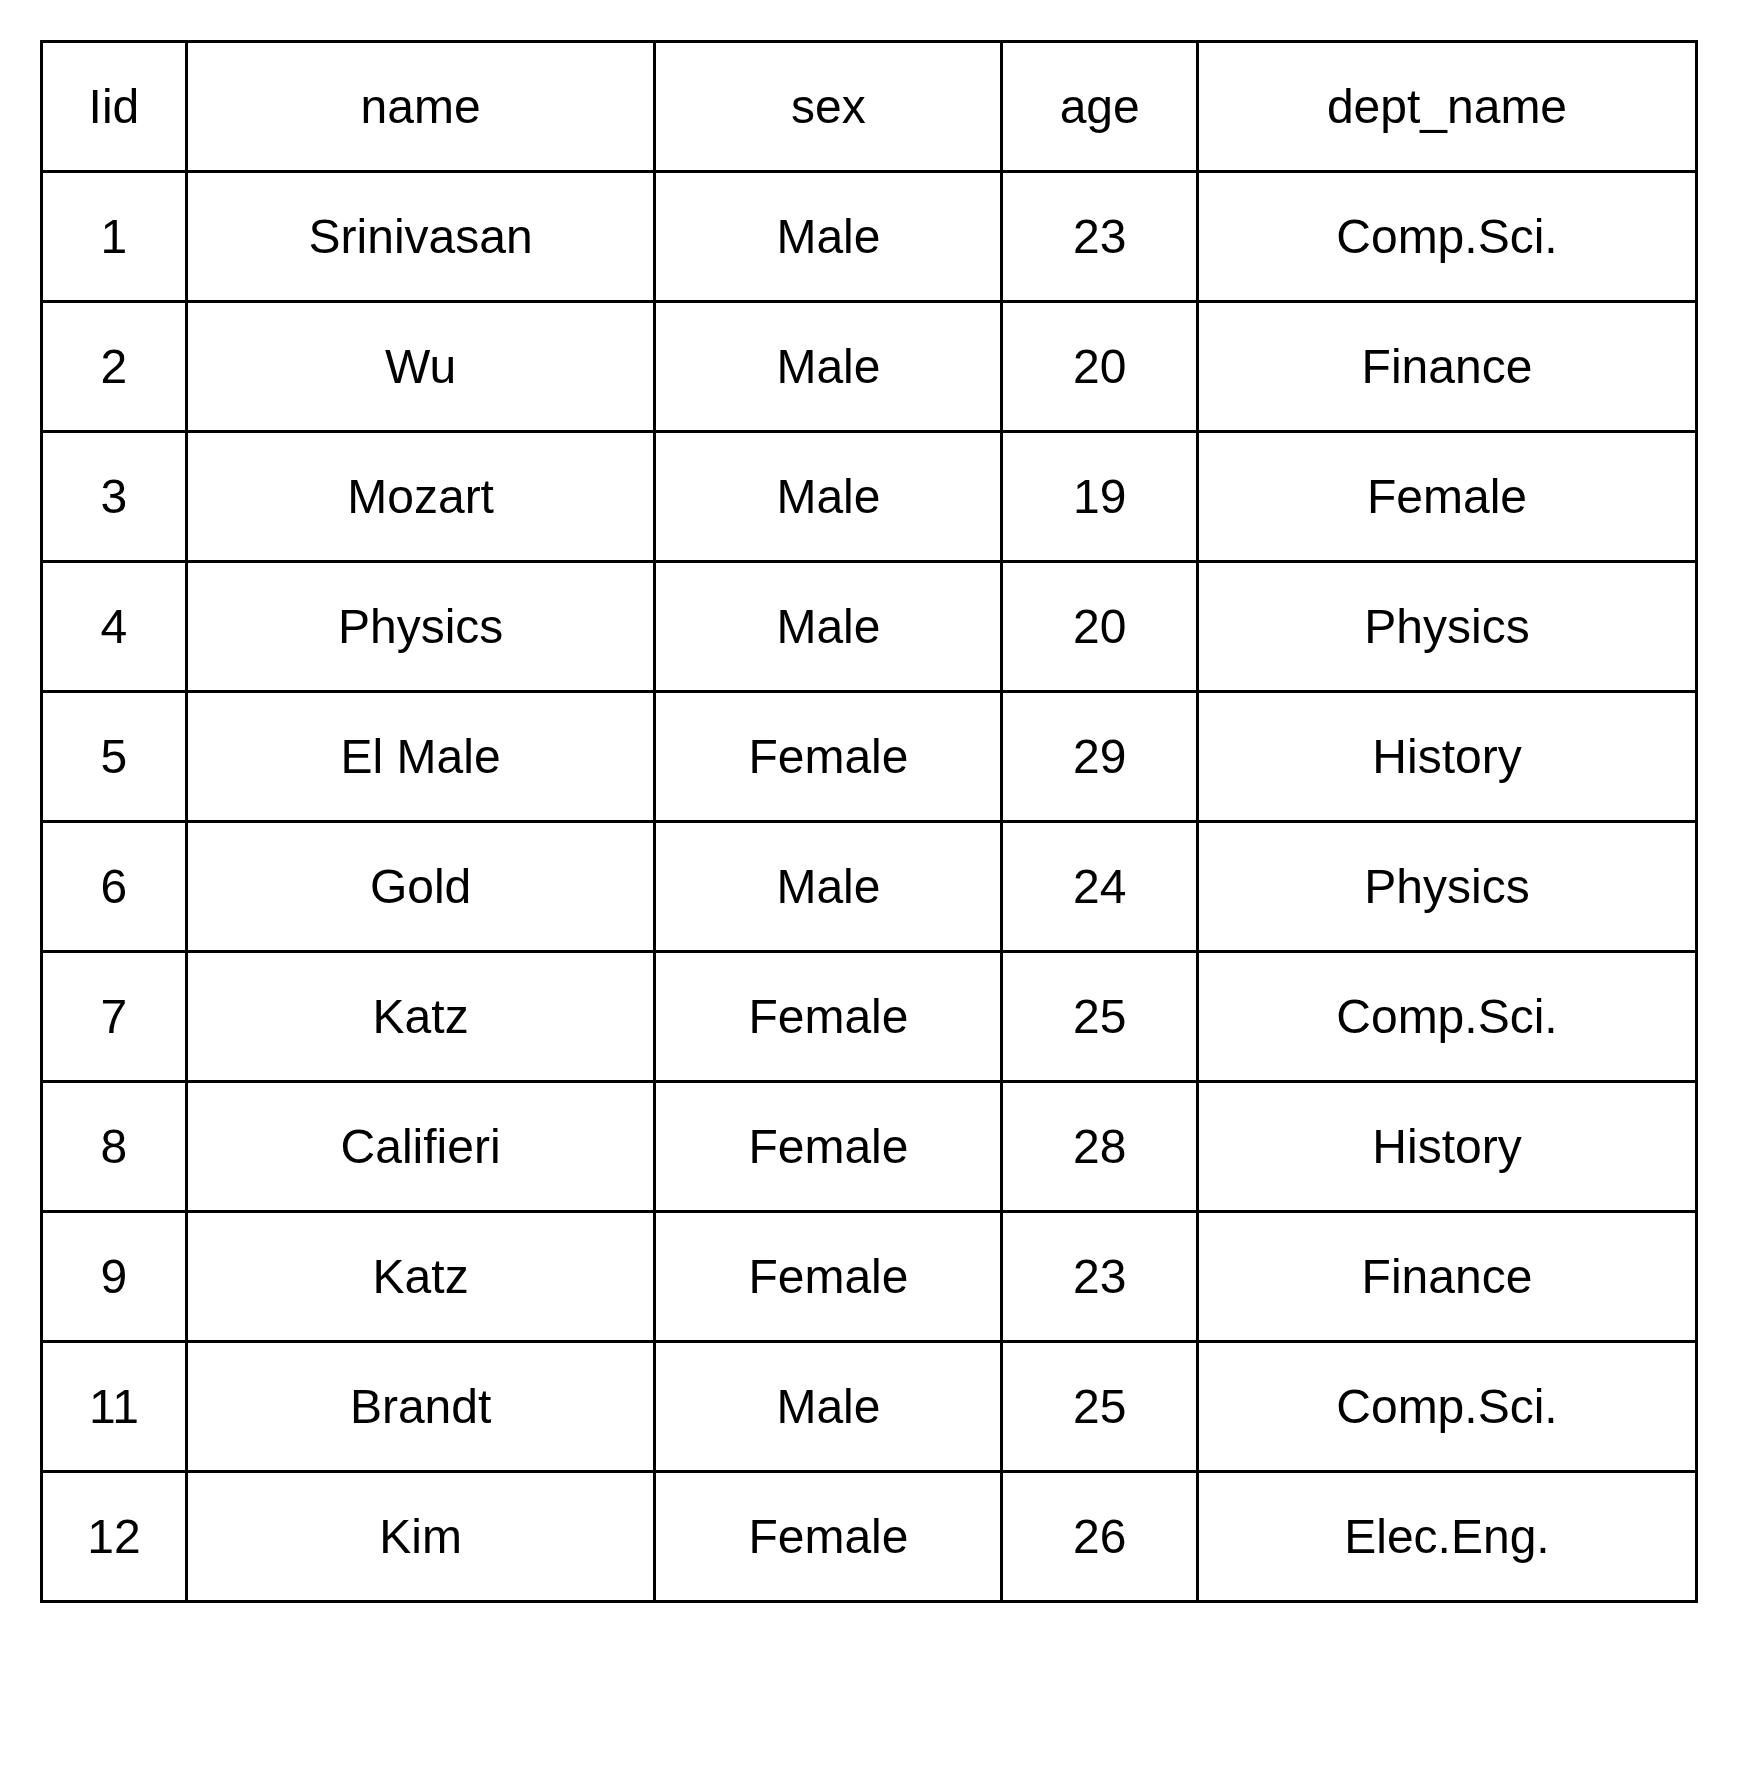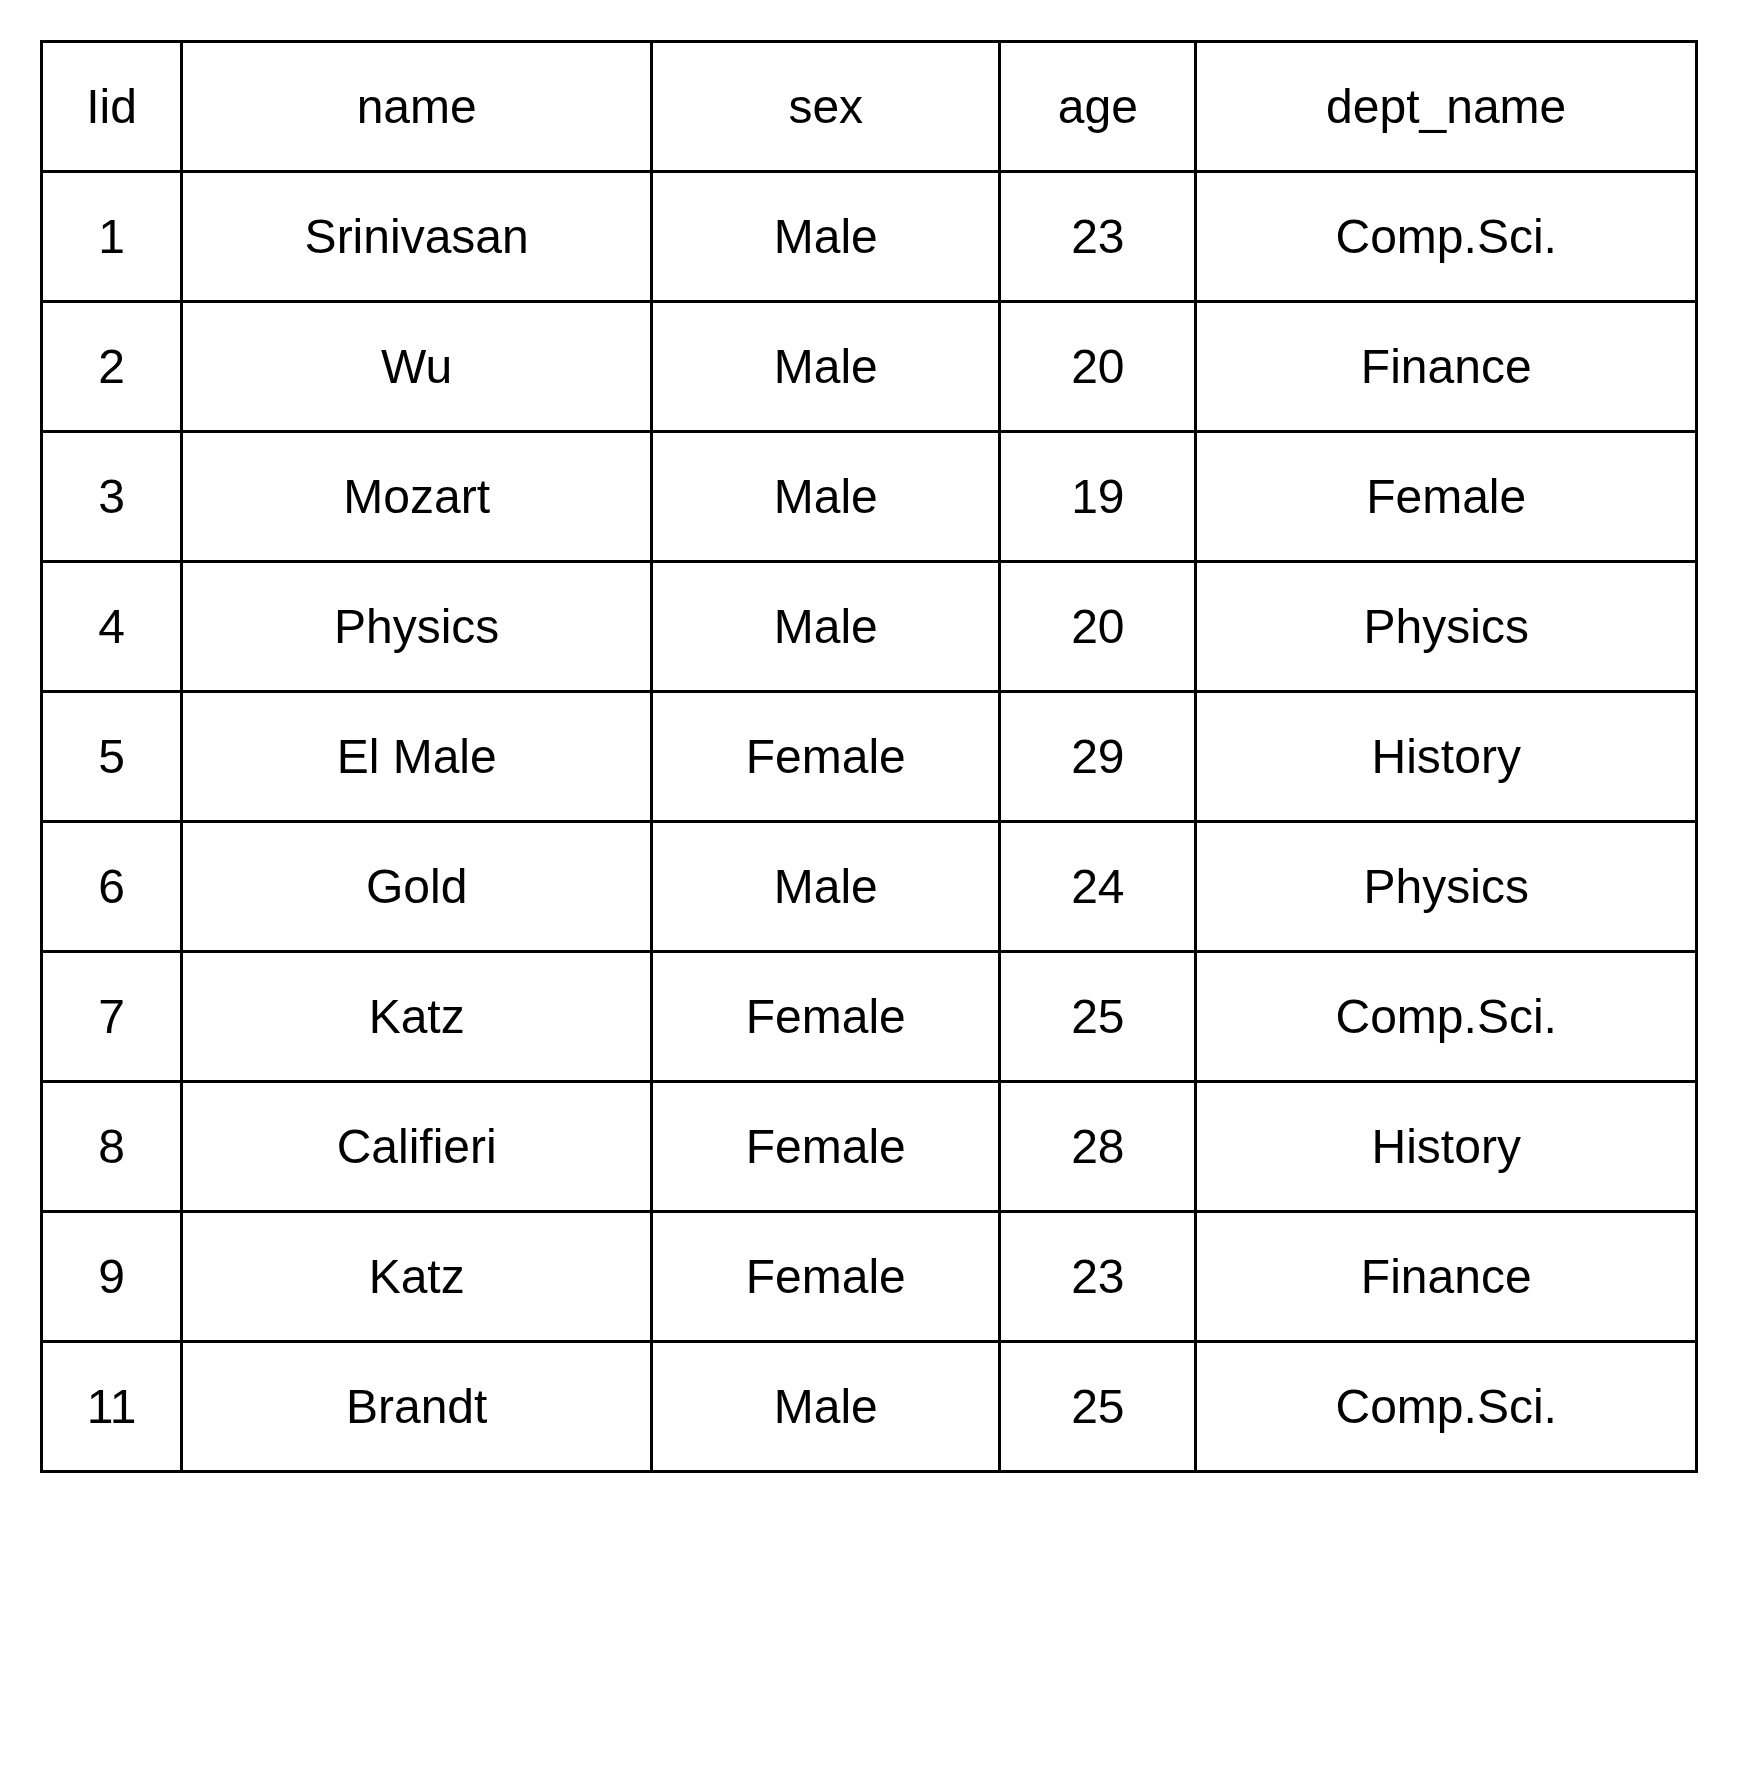--- a/index.html
+++ b/index.html
@@ -111,14 +111,21 @@
       <td>23</td>
       <td>Finance</td>
     </tr>
     <tr>
       <td>11</td>
       <td>Brandt</td>
       <td>Male</td>
       <td>25</td>
       <td>Comp.Sci.</td>
     </tr>
+    <tr>
+      <td>12</td>
+      <td>Kim</td>
+      <td>Female</td>
+      <td>26</td>
+      <td>Elec.Eng.</td>
+    </tr>
   </tbody>
 </table>
 
 </body></html>

